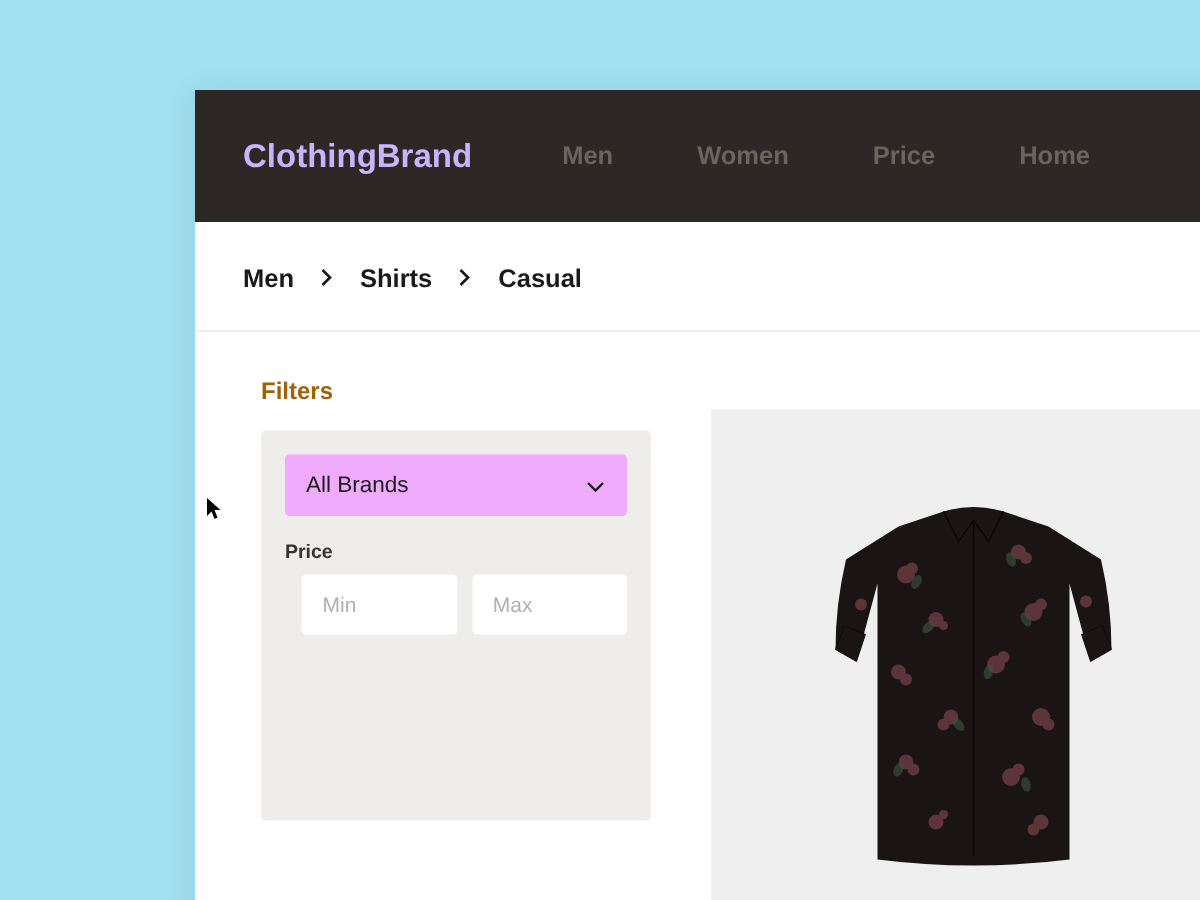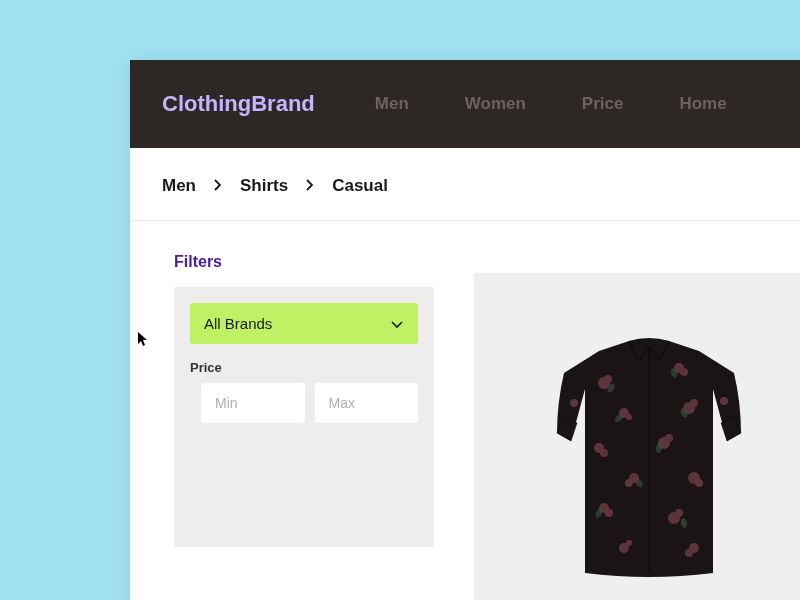--- a/index.html
+++ b/index.html
@@ -79,40 +79,40 @@
       gap: 40px;
     }
     
     .filters-panel {
       width: 260px;
     }
     
     .filters-title {
       font-weight: 700;
       font-size: 16px;
-      color: #4c1d95;
+      color: #a16207;
       margin-bottom: 16px;
     }
     
     .filters-box {
       background: #eeedeb;
       border-radius: 3px;
       padding: 16px;
       min-height: 260px;
     }
     
     .filter-label {
       font-size: 13px;
       font-weight: 600;
       color: #333;
       margin-bottom: 8px;
     }
     
     .brand-select {
-      background: #bef264;
+      background: #f0abfc;
       border-radius: 3px;
       padding: 12px 14px;
       display: flex;
       justify-content: space-between;
       align-items: center;
       cursor: pointer;
       margin-bottom: 16px;
     }
     
     .brand-select-text {

